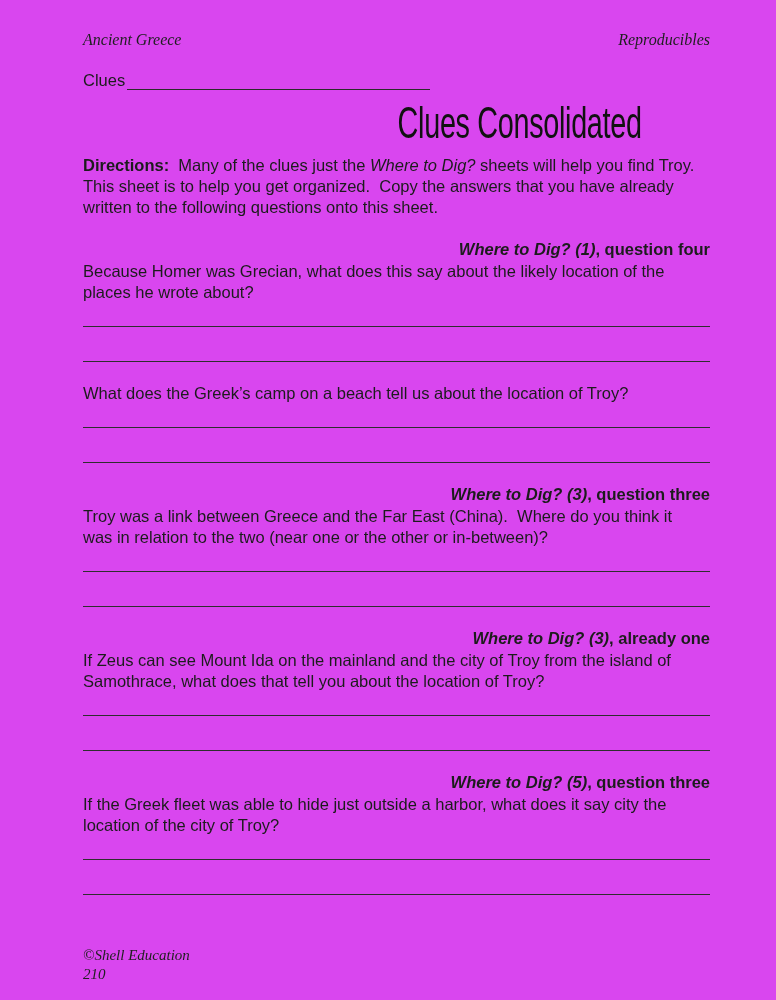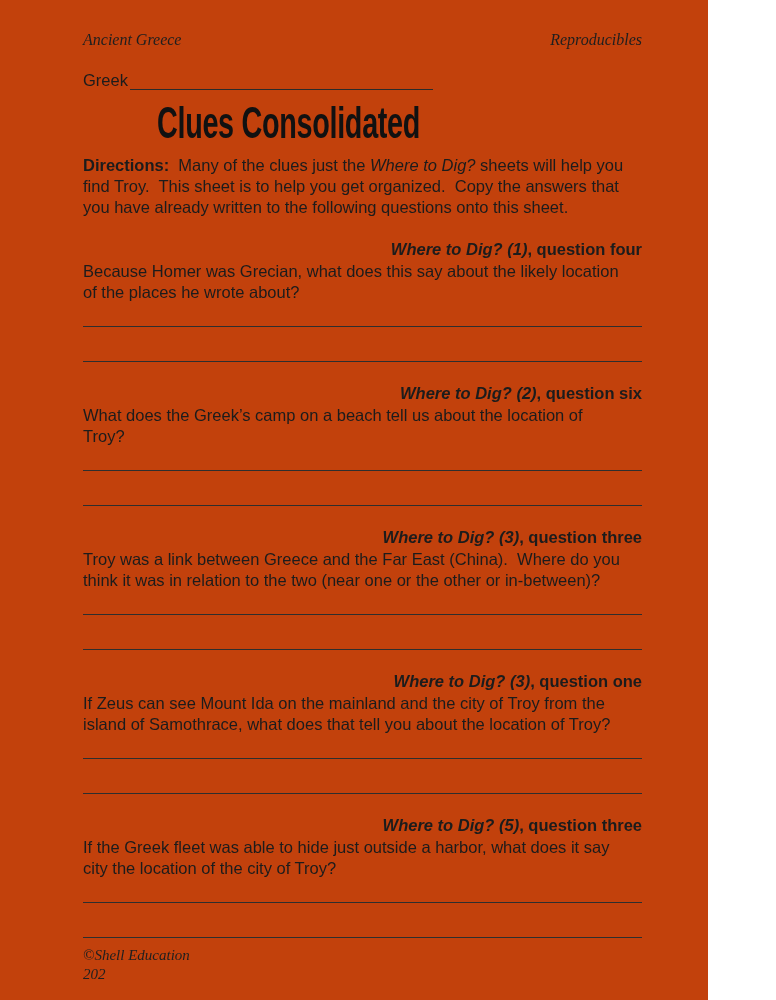--- a/index.html
+++ b/index.html
@@ -2,23 +2,23 @@
 <html><head>
 <meta charset="utf-8">
 <style>
   html, body {
     margin: 0;
     padding: 0;
     background: #ffffff;
   }
   .page {
     position: relative;
-    width: 708px;
+    width: 776px;
     height: 1000px;
-    background: #c2410c;
+    background: #d946ef;
     color: #1c1c1c;
     font-family: "Liberation Sans", sans-serif;
     overflow: hidden;
   }
   .content {
     padding: 30px 66px 0 83px;
   }
   
   .running-header {
     display: flex;
@@ -39,22 +39,22 @@
   }
   .name-line {
     width: 303px;
     height: 19px;
     border-bottom: 1.6px solid #2b2b2b;
     margin-left: 2px;
   }
   
   .title {
     margin: 10px 0 0 0;
-    text-align: left;
-    font-weight: bold;
+    text-align: right;
+    font-weight: normal;
     line-height: 46px;
     height: 46px;
   }
   .title .condense {
     display: inline-block;
     font-size: 45px;
     letter-spacing: -0.5px;
     transform: scaleX(0.64);
     transform-origin: 50% 50%;
     white-space: nowrap;
@@ -121,62 +121,61 @@
 
 <div class="page">
   <div class="content">
 
     <div class="running-header">
       <span>Ancient Greece</span>
       <span>Reproducibles</span>
     </div>
 
     <div class="name-row">
-      <span>Greek</span>
+      <span>Clues</span>
       <span class="name-line"></span>
     </div>
 
     <h1 class="title"><span class="condense">Clues Consolidated</span></h1>
 
     <p class="directions"><b>Directions:</b><span>  Many of the clues just the </span><i>Where to Dig?</i><span> sheets will help you find Troy.  This sheet is to help you get organized.  Copy the answers that you have already written to the following questions onto this sheet.</span></p>
 
     <section class="q">
       <h3><span class="src">Where to Dig? (1)</span><span>, question four</span></h3>
       <p class="qtext">Because Homer was Grecian, what does this say about the likely location of the places he wrote about?</p>
       <div class="answer-line l1"></div>
       <div class="answer-line l2"></div>
     </section>
 
     <section class="q">
-      <h3><span class="src">Where to Dig? (2)</span><span>, question six</span></h3>
       <p class="qtext">What does the Greek’s camp on a beach tell us about the location of Troy?</p>
       <div class="answer-line l1"></div>
       <div class="answer-line l2"></div>
     </section>
 
     <section class="q">
       <h3><span class="src">Where to Dig? (3)</span><span>, question three</span></h3>
       <p class="qtext">Troy was a link between Greece and the Far East (China).  Where do you think it was in relation to the two (near one or the other or in-between)?</p>
       <div class="answer-line l1"></div>
       <div class="answer-line l2"></div>
     </section>
 
     <section class="q">
-      <h3><span class="src">Where to Dig? (3)</span><span>, question one</span></h3>
+      <h3><span class="src">Where to Dig? (3)</span><span>, already one</span></h3>
       <p class="qtext">If Zeus can see Mount Ida on the mainland and the city of Troy from the island of Samothrace, what does that tell you about the location of Troy?</p>
       <div class="answer-line l1"></div>
       <div class="answer-line l2"></div>
     </section>
 
     <section class="q">
       <h3><span class="src">Where to Dig? (5)</span><span>, question three</span></h3>
       <p class="qtext">If the Greek fleet was able to hide just outside a harbor, what does it say city the location of the city of Troy?</p>
       <div class="answer-line l1"></div>
       <div class="answer-line l2"></div>
     </section>
 
   </div>
 
   <div class="footer">
     <span>©Shell Education</span>
-    <span>202</span>
+    <span>210</span>
   </div>
 </div>
 
 </body></html>

